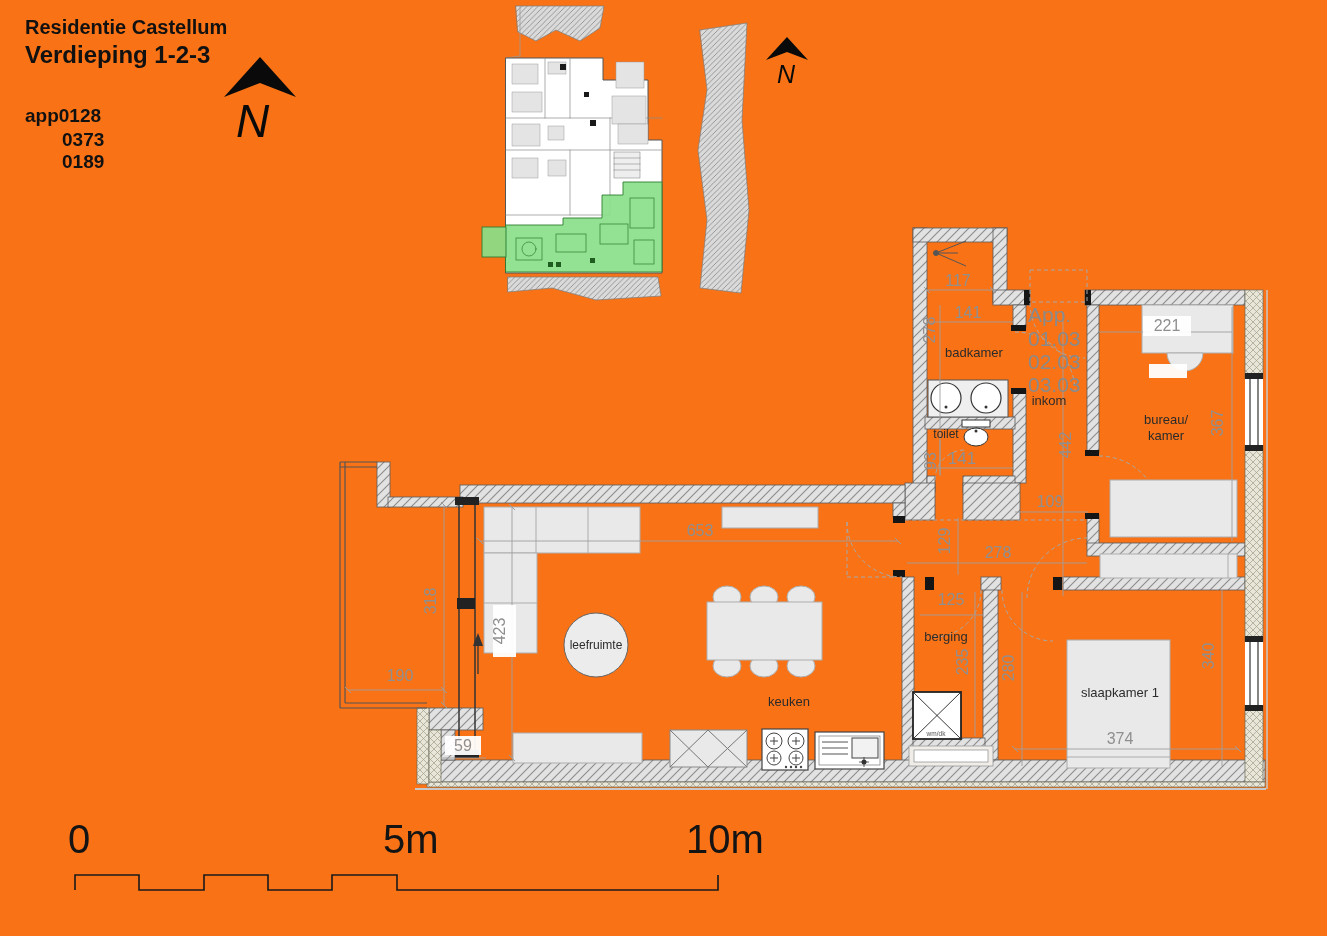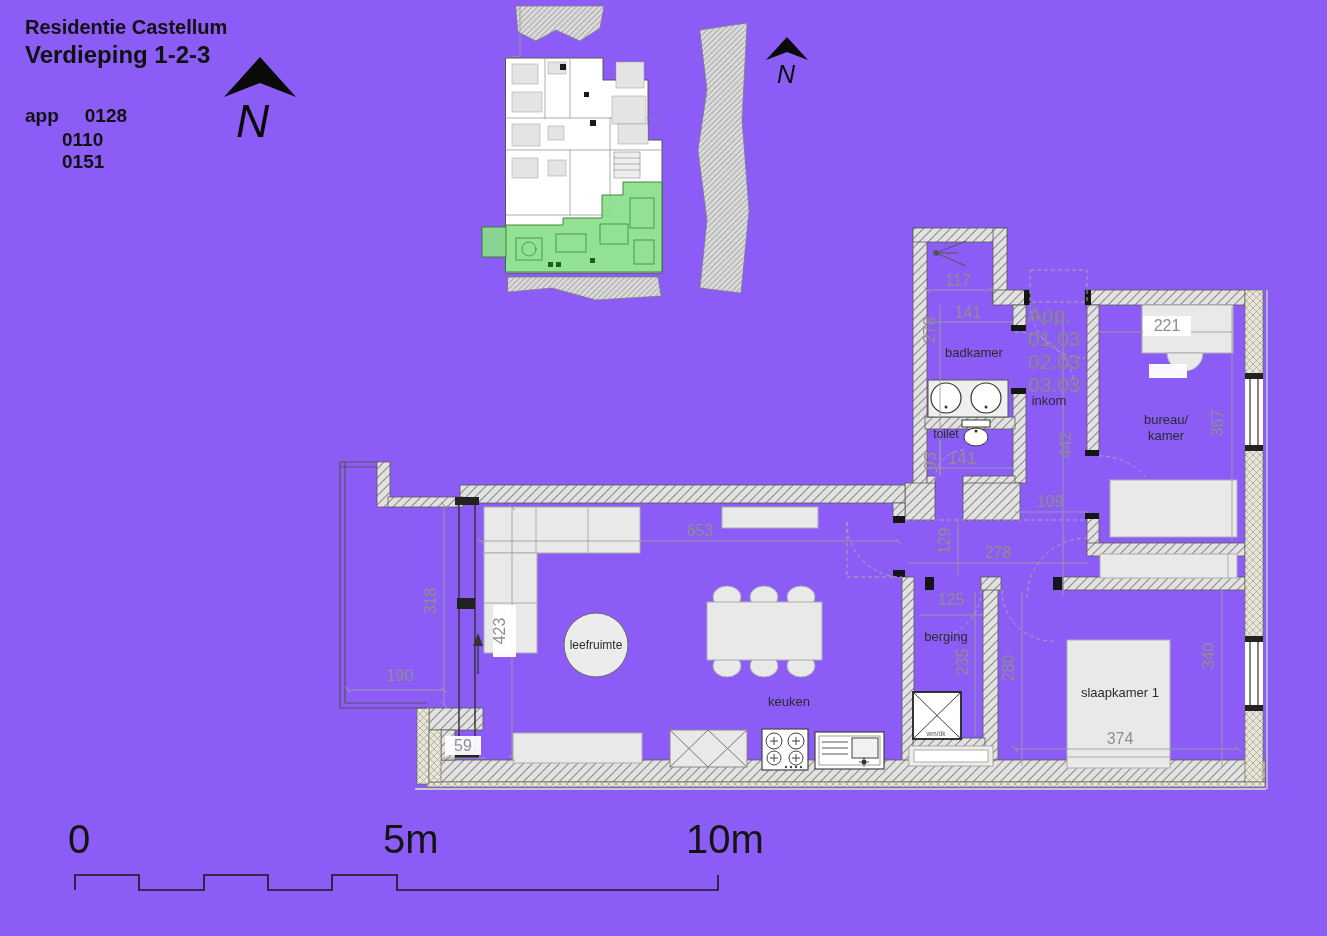--- a/index.html
+++ b/index.html
@@ -1,22 +1,22 @@
 <!DOCTYPE html>
 <html><head>
 <meta charset="utf-8">
 <style>
   html,body{margin:0;padding:0;background:#ffffff;}
-  .canvas{position:relative;width:1327px;height:936px;background:#8b5cf6;overflow:hidden;
+  .canvas{position:relative;width:1327px;height:936px;background:#f97316;overflow:hidden;
           font-family:"Liberation Sans",sans-serif;}
   .header{position:absolute;left:25px;top:14px;color:#111;}
   .t1{font-size:20px;font-weight:bold;line-height:27px;}
   .t2{font-size:24px;font-weight:bold;line-height:27px;}
   .apps{position:absolute;left:0px;top:88px;font-size:19px;font-weight:bold;}
-  .apps .row{display:flex;gap:26px;line-height:27px;}
+  .apps .row{display:flex;line-height:27px;}
   .apps .num{margin-left:37px;}
   svg{position:absolute;left:0;top:0;}
   svg text{font-family:"Liberation Sans",sans-serif;}
   .dim{font-size:16px;fill:#8f8f8f;}
   .dimbig{font-size:17px;fill:#8f8f8f;}
   .room{font-size:13px;fill:#2b2b2b;}
   .roomsm{font-size:12px;fill:#2b2b2b;}
   .tiny{font-size:6.5px;fill:#555;}
   .appref{font-size:21px;fill:#8a8a8a;}
   .scalelbl{font-size:40px;fill:#141414;}
@@ -29,22 +29,22 @@
 <div class="canvas">
 
   <div class="header">
     <div class="t1">Residentie Castellum</div>
     <div class="t2">Verdieping 1-2-3</div>
     <div class="apps">
       <div class="row">
         <span>app</span>
         <span>0128</span>
       </div>
-      <div class="num">0110</div>
-      <div class="num">0151</div>
+      <div class="num">0373</div>
+      <div class="num">0189</div>
     </div>
   </div>
 
   <svg width="1327" height="936" viewBox="0 0 1327 936">
     <defs>
       <pattern id="hatch" width="9" height="9" patternUnits="userSpaceOnUse">
         <rect width="9" height="9" fill="#e2e2e2"></rect>
         <path d="M-2,2 L2,-2 M0,9 L9,0 M7,11 L11,7" stroke="#8c8c8c" stroke-width="1.1"></path>
       </pattern>
       <pattern id="xhatch" width="7" height="7" patternUnits="userSpaceOnUse">

